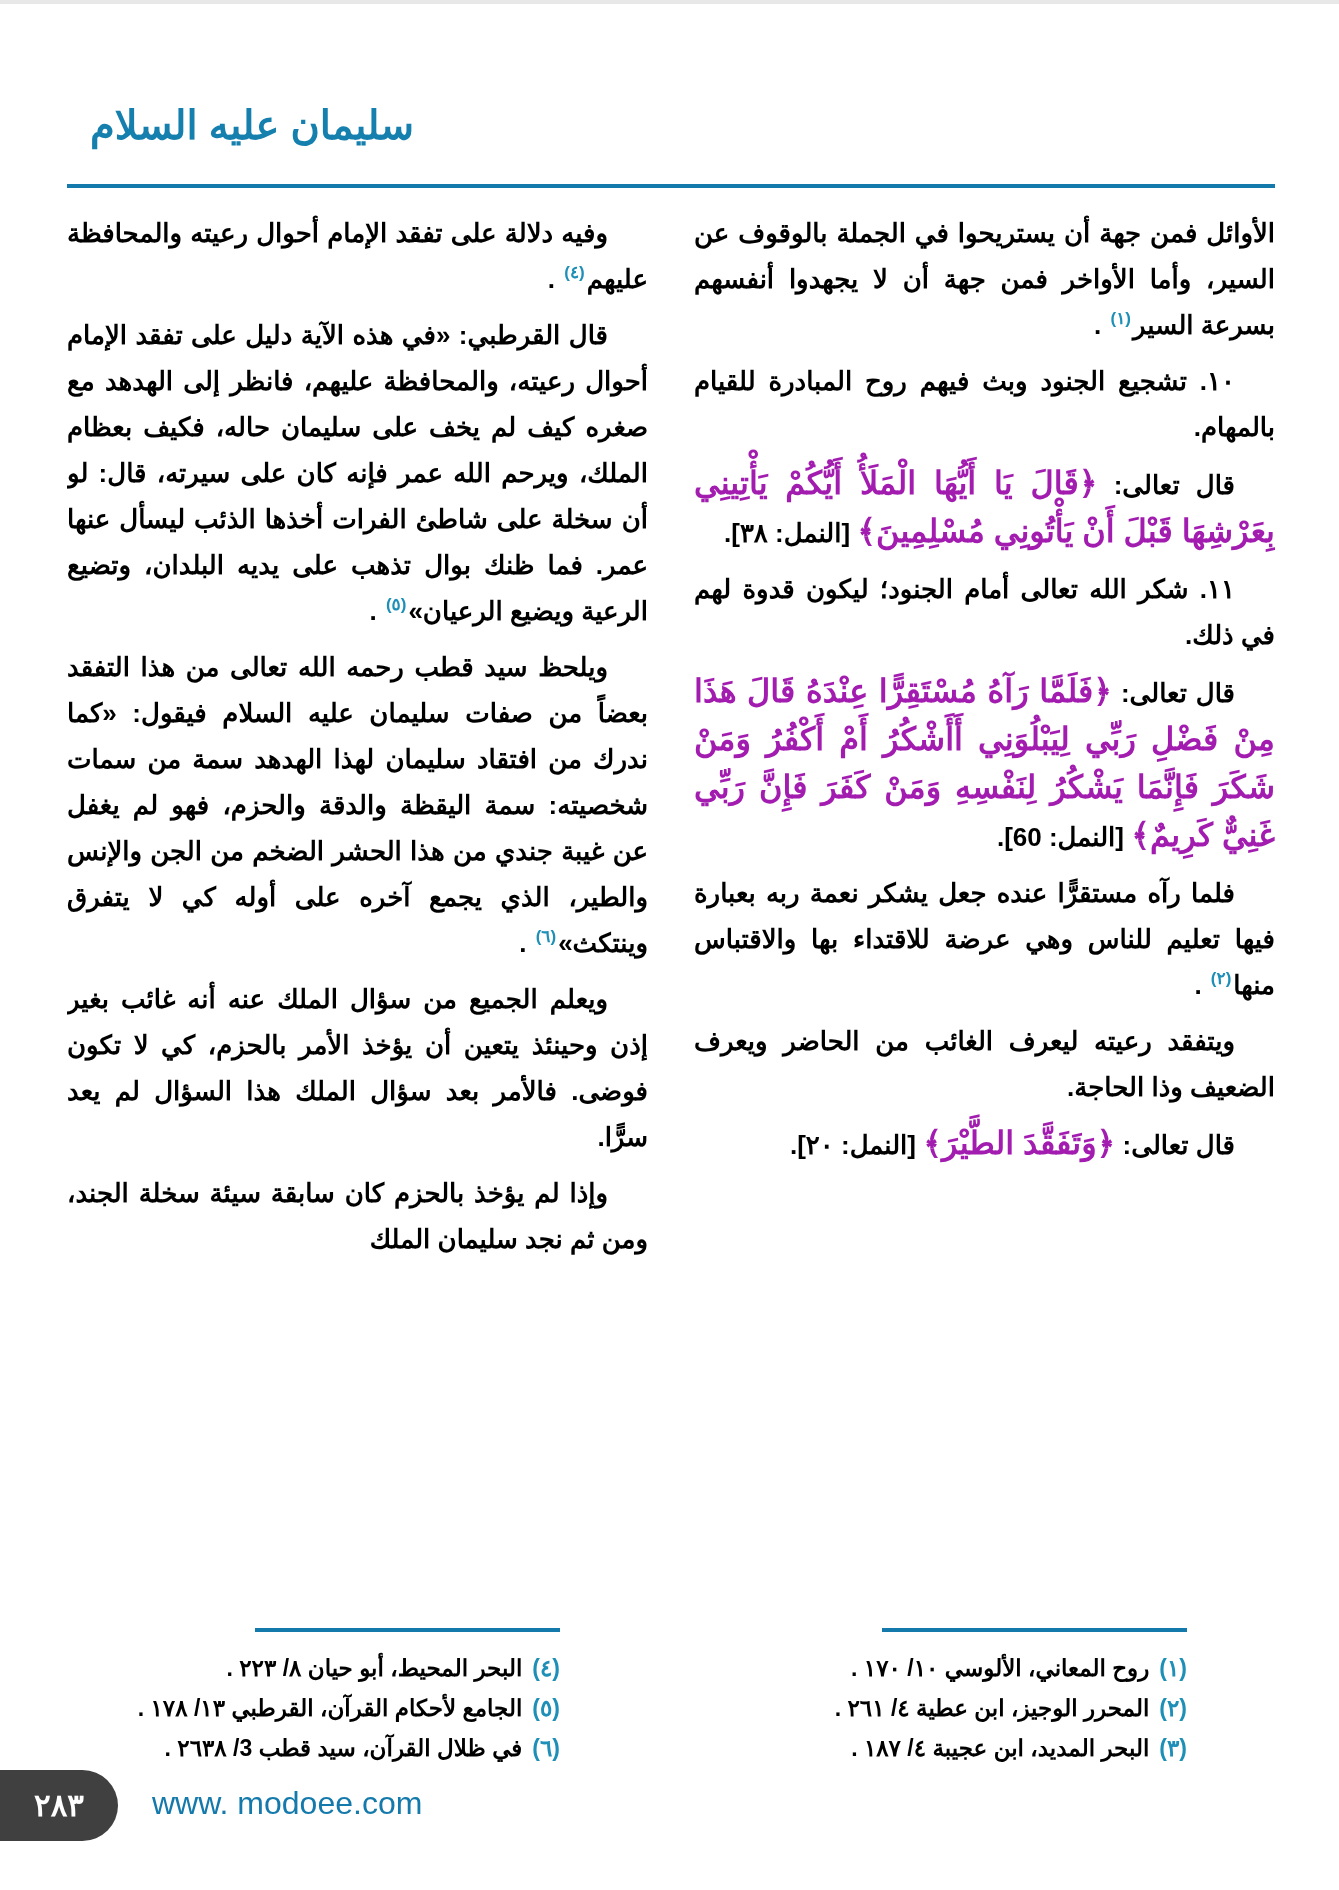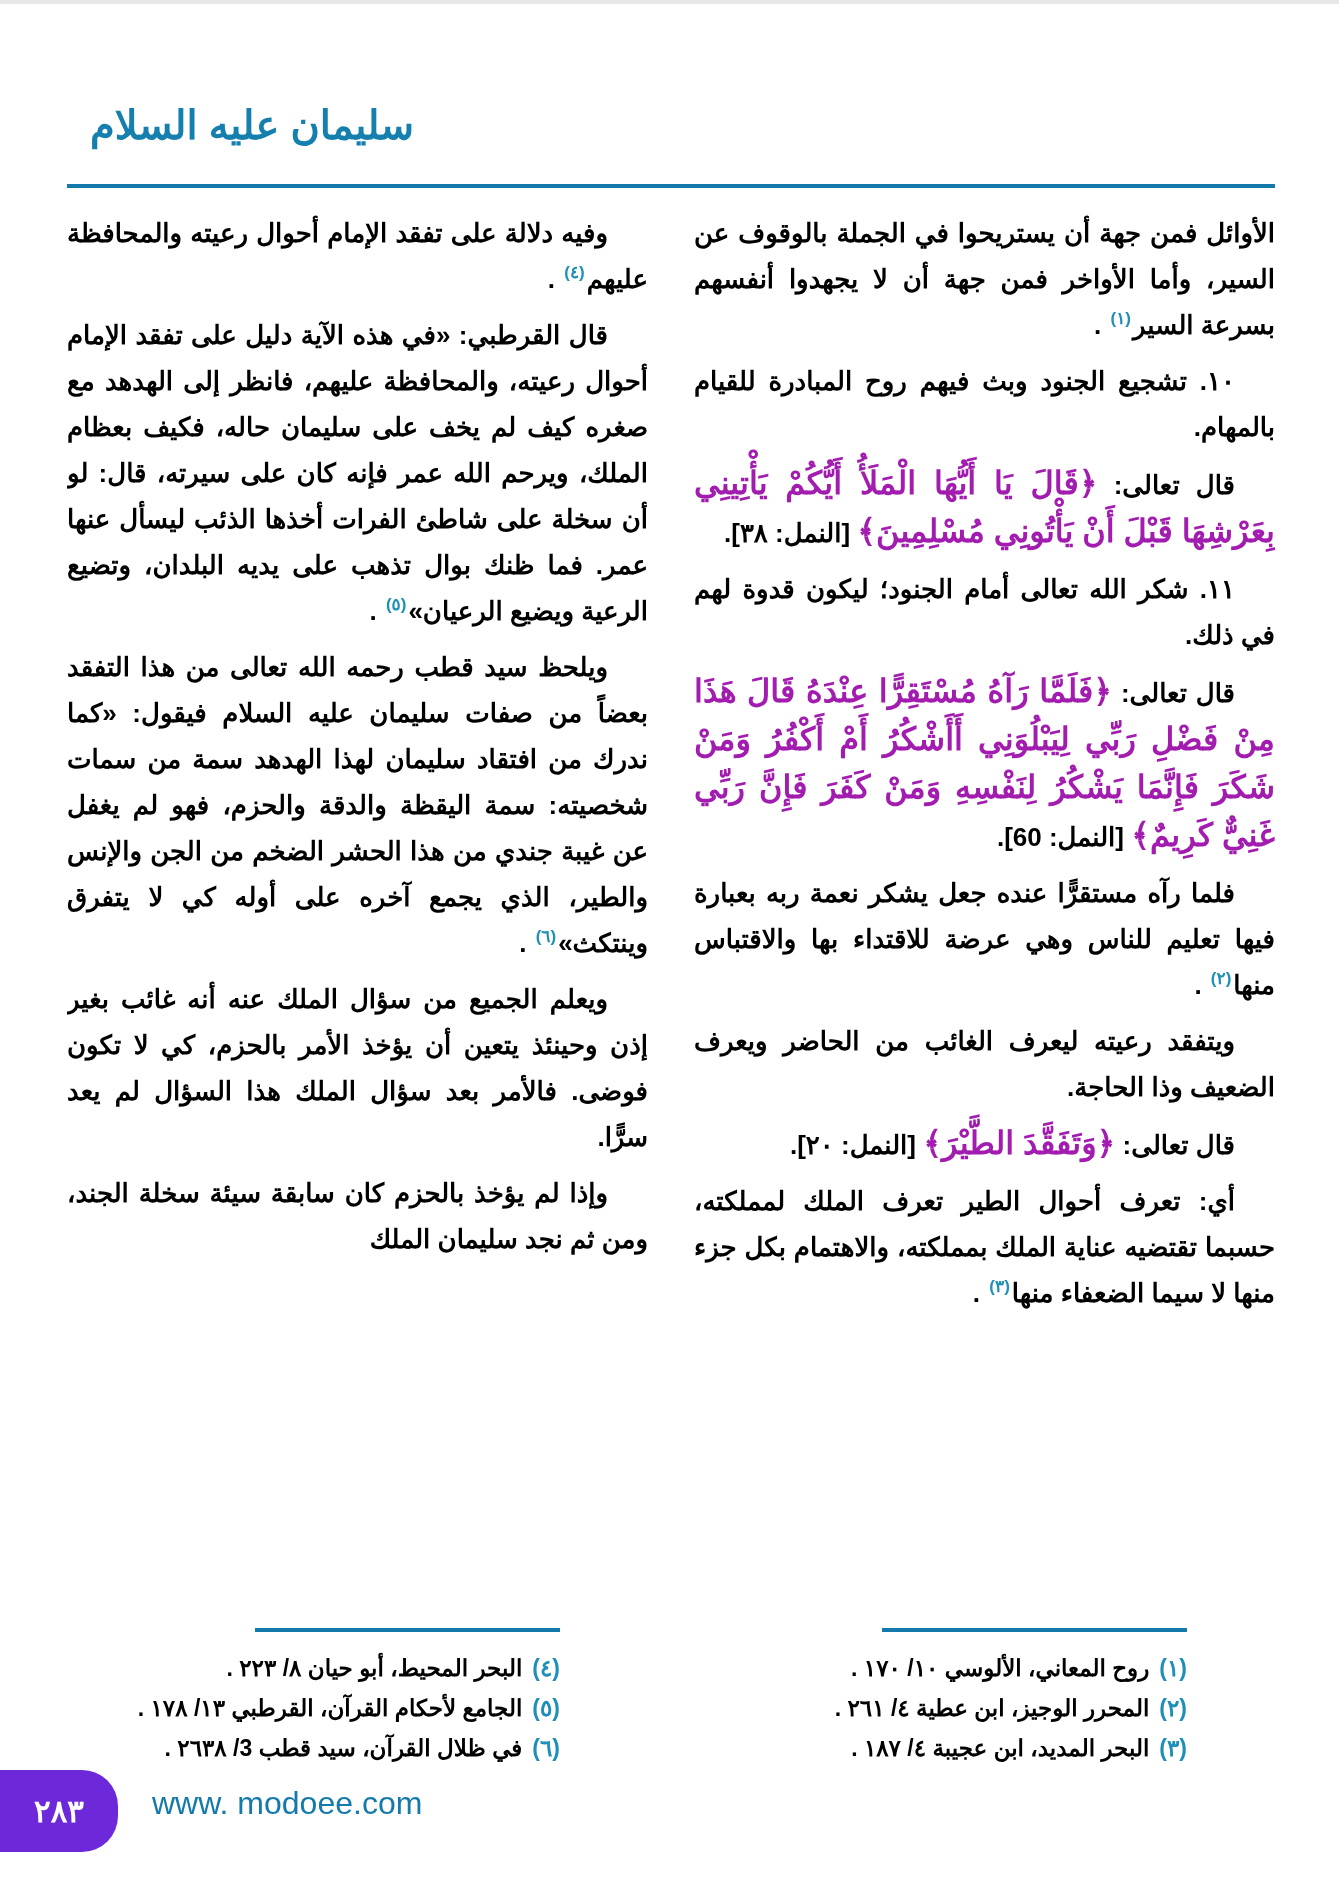--- a/index.html
+++ b/index.html
@@ -41,22 +41,22 @@
     color:#1e8fb6; font-size:17px; font-weight:bold;
     vertical-align:super; line-height:0; margin:0 2px;
   }
   
   .footnotes { margin-top:18px; padding-right:88px; }
   .fn-sep { width:305px; height:4px; background:#1479ab; margin-bottom:16px; }
   .fn-line { font-size:23px; line-height:40px; font-weight:bold; color:#000; text-align:right; }
   .fn-num { color:#1e8fb6; margin-left:10px; }
   
   .page-badge {
-    position:absolute; left:0; top:1766px; width:118px; height:82px;
-    background:#6d28d9; border-radius:0 36px 36px 0;
+    position:absolute; left:0; top:1766px; width:118px; height:71px;
+    background:#404040; border-radius:0 36px 36px 0;
     color:#ffffff; font-size:31px; font-weight:bold;
     display:flex; align-items:center; justify-content:center;
   }
   .website {
     position:absolute; left:152px; top:1781px;
     color:#1479ab; font-size:32px; direction:ltr;
   }
 </style>
 </head>
 <body>
@@ -71,21 +71,20 @@
     <div class="col">
       <div class="col-content">
         <p class="para flush"><span>الأوائل فمن جهة أن يستريحوا في الجملة بالوقوف عن السير، وأما الأواخر فمن جهة أن لا يجهدوا أنفسهم بسرعة السير</span><sup class="note-ref">(١)</sup><span> .</span></p>
         <p class="para"><span>١٠. تشجيع الجنود وبث فيهم روح المبادرة للقيام بالمهام.</span></p>
         <p class="para"><span>قال تعالى: </span><span class="quran">﴿قَالَ يَا أَيُّهَا الْمَلَأُ أَيُّكُمْ يَأْتِينِي بِعَرْشِهَا قَبْلَ أَنْ يَأْتُونِي مُسْلِمِينَ﴾</span><span> [النمل: ٣٨].</span></p>
         <p class="para"><span>١١. شكر الله تعالى أمام الجنود؛ ليكون قدوة لهم في ذلك.</span></p>
         <p class="para"><span>قال تعالى: </span><span class="quran">﴿فَلَمَّا رَآهُ مُسْتَقِرًّا عِنْدَهُ قَالَ هَذَا مِنْ فَضْلِ رَبِّي لِيَبْلُوَنِي أَأَشْكُرُ أَمْ أَكْفُرُ وَمَنْ شَكَرَ فَإِنَّمَا يَشْكُرُ لِنَفْسِهِ وَمَنْ كَفَرَ فَإِنَّ رَبِّي غَنِيٌّ كَرِيمٌ﴾</span><span> [النمل: 60].</span></p>
         <p class="para"><span>فلما رآه مستقرًّا عنده جعل يشكر نعمة ربه بعبارة فيها تعليم للناس وهي عرضة للاقتداء بها والاقتباس منها</span><sup class="note-ref">(٢)</sup><span> .</span></p>
         <p class="para"><span>ويتفقد رعيته ليعرف الغائب من الحاضر ويعرف الضعيف وذا الحاجة.</span></p>
         <p class="para"><span>قال تعالى: </span><span class="quran">﴿وَتَفَقَّدَ الطَّيْرَ﴾</span><span> [النمل: ٢٠].</span></p>
-        <p class="para"><span>أي: تعرف أحوال الطير تعرف الملك لمملكته، حسبما تقتضيه عناية الملك بمملكته، والاهتمام بكل جزء منها لا سيما الضعفاء منها</span><sup class="note-ref">(٣)</sup><span> .</span></p>
       </div>
       <div class="footnotes">
         <div class="fn-sep"></div>
         <div class="fn-line"><span class="fn-num">(١)</span><span>روح المعاني، الألوسي ١٠/ ١٧٠ .</span></div>
         <div class="fn-line"><span class="fn-num">(٢)</span><span>المحرر الوجيز، ابن عطية ٤/ ٢٦١ .</span></div>
         <div class="fn-line"><span class="fn-num">(٣)</span><span>البحر المديد، ابن عجيبة ٤/ ١٨٧ .</span></div>
       </div>
     </div>
 
     <div class="col">

